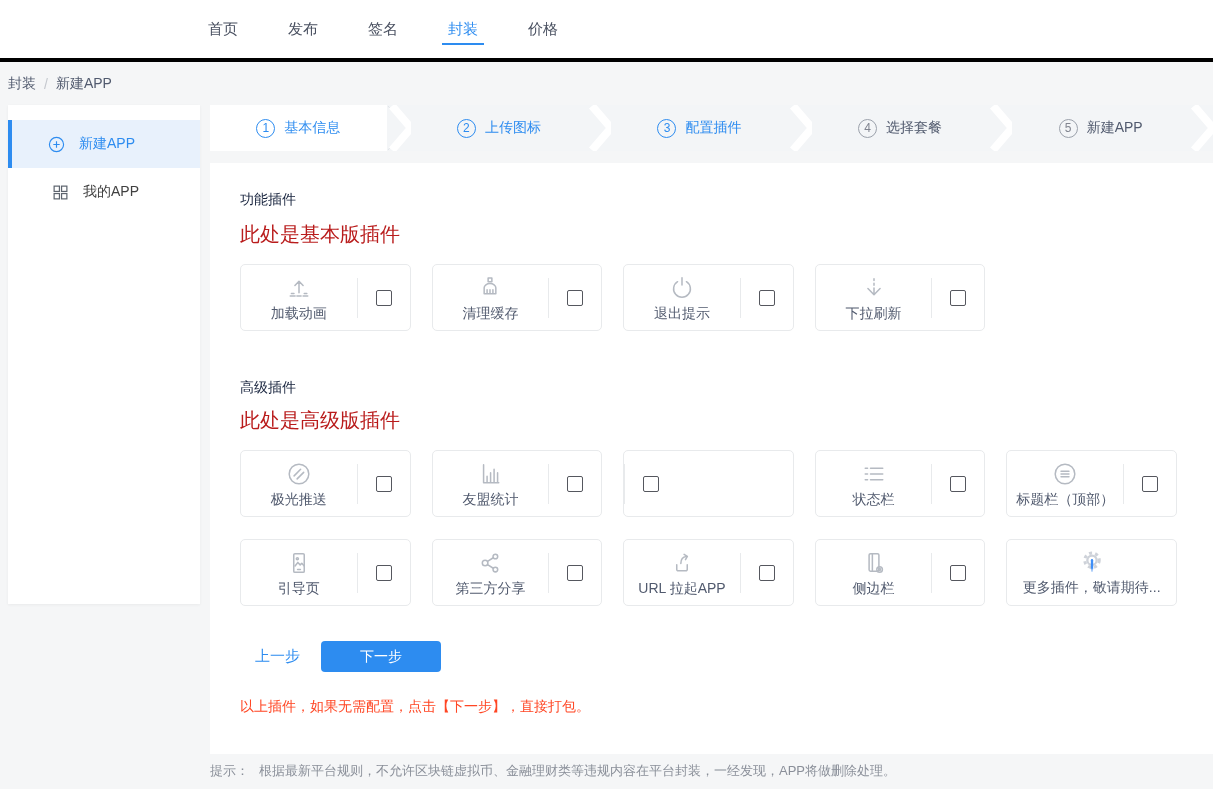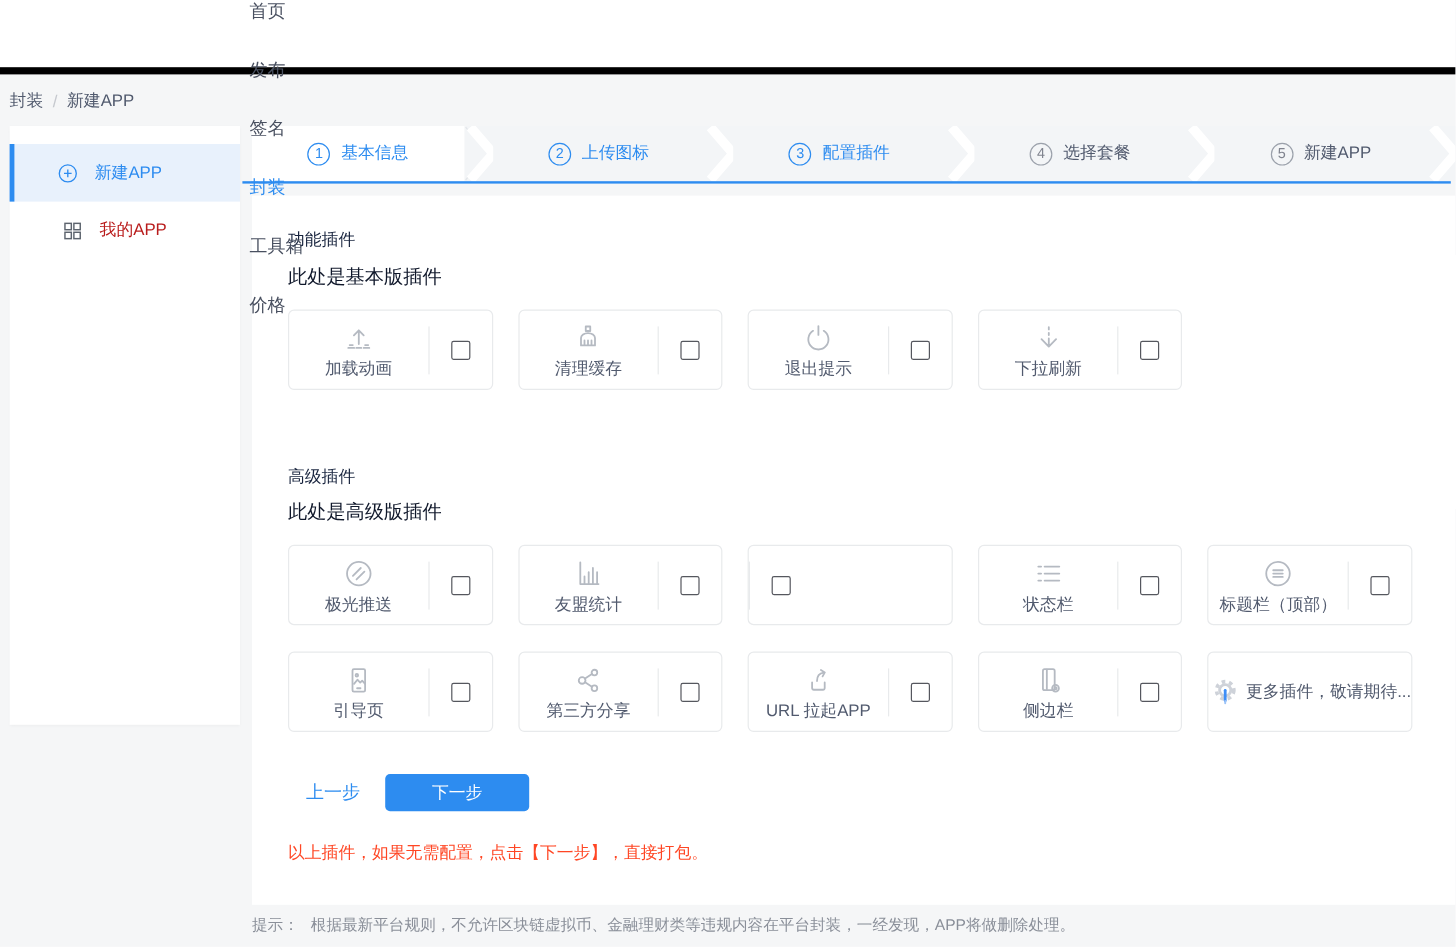--- a/index.html
+++ b/index.html
@@ -3,22 +3,22 @@
 <meta charset="utf-8">
 <style>
   * { box-sizing: border-box; margin: 0; padding: 0; }
   html,body { width:1213px; height:789px; overflow:hidden; }
   body {
     font-family: "Liberation Sans", "DejaVu Sans", sans-serif;
     font-size: 14px; color: #515a6e; background:#f5f6f7;
   }
   
   .topnav {
-    height:62px; background:#fff; border-bottom:6px solid #000000;
-    display:flex; align-items:stretch; padding-left:198px; gap:30px;flex-direction:column;
+    height:62px; background:#fff; border-bottom:4px solid #000000;
+    display:flex; align-items:stretch; padding-left:198px; gap:30px;
   }
   .nav-item {
     display:flex; align-items:center; padding:0 10px; cursor:pointer;
     color:#495060; position:relative; font-size:15px;
   }
   .nav-item.active { color:#2d8cf0; }
   .nav-item.active::after {
     content:''; position:absolute; left:4px; right:4px; bottom:13px;
     height:2px; background:#2d8cf0;
   }
@@ -30,21 +30,21 @@
   .crumb { cursor:pointer; }
   .crumb-sep { color:#c5c8ce; }
   
   .body-row { display:flex; padding-left:8px; align-items:flex-start; }
   .sidebar {
     width:192px; height:499px; background:#fff; flex:0 0 192px;
     box-shadow:0 1px 3px rgba(0,0,0,.05); padding-top:15px;
   }
   .side-item {
     height:48px; display:flex; align-items:center; gap:14px;
-    padding-left:40px; cursor:pointer; color:#b91c1c; border-left:4px solid transparent;
+    padding-left:40px; cursor:pointer; color:#404040; border-left:4px solid transparent;
   }
   .side-item.active {
     background:#e8f1fc; border-left:4px solid #2d8cf0; color:#2d8cf0; padding-left:36px;
   }
   .side-item .si { width:17px; height:17px; flex:0 0 17px; }
   .right-col { flex:1; margin-left:10px; display:flex; flex-direction:column; }
   
   .stepbar { height:46px; display:flex; background:#f3f5f7; margin-bottom:12px; }
   .step {
     flex:1; display:flex; align-items:center; justify-content:center; gap:9px;
@@ -58,42 +58,42 @@
   .step.s-blue { color:#2d8cf0; }
   .step.s-blue .step-badge { border-color:#2d8cf0; color:#2d8cf0; }
   .step.s-gray { color:#515a6e; }
   .step.s-gray .step-badge { border-color:#9ba1ab; color:#80848f; }
   .chev { flex:0 0 24px; height:46px; }
   
   .main-panel {
     background:#fff; min-height:591px; padding:28px 36px 0 30px;
   }
   .section-title { color:#17233d; font-size:14px; }
-  .red-note { color:#0f172a; font-size:16px; margin-top:12px; }
+  .red-note { color:#b91c1c; font-size:20px; margin-top:12px; }
   .card-grid {
     display:grid; grid-template-columns:repeat(5,1fr); gap:22px 21px; margin-top:16px;
   }
   .plugin-card {
     height:67px; border:1px solid #e8eaec; border-radius:5px; background:#fff;
     display:flex; align-items:center; cursor:pointer;
   }
   .card-main {
     flex:1; display:flex; flex-direction:column; align-items:center; gap:3px; padding-top:2px;
   }
   .card-main svg { width:28px; height:28px; }
   .card-label { font-size:14px; color:#515a6e; white-space:nowrap; }
   .card-divider { width:1px; height:40px; background:#e8eaec; }
   .card-checkzone { width:52px; display:flex; align-items:center; justify-content:center; }
   input[type=checkbox] {
     appearance:none; -webkit-appearance:none; width:16px; height:16px;
     border:1px solid #55575e; border-radius:2px; background:#fff; cursor:pointer;
   }
-  .plugin-card.more-card { flex-direction:row; justify-content:center; gap:3px; }
+  .plugin-card.more-card { flex-direction:column; justify-content:center; gap:3px; }
   .plugin-card.more-card svg { width:28px; height:28px; }
-  .adv-gap { margin-top:64px; }
+  .adv-gap { margin-top:48px; }
   
   .actions { display:flex; align-items:center; margin-top:35px; padding-left:15px; }
   .prev-link { color:#2d8cf0; cursor:pointer; margin-right:21px; font-size:15px; }
   .next-btn {
     width:120px; height:31px; background:#2d8cf0; color:#fff; border:none;
     border-radius:4px; font-size:14px; cursor:pointer;
     font-family:"Liberation Sans","DejaVu Sans",sans-serif;
   }
   .pack-note { color:#ff4624; font-size:14px; margin-top:26px; }
   
@@ -104,21 +104,20 @@
   .icon-stroke { stroke:#b5bac2; fill:none; stroke-width:1.3; stroke-linecap:round; stroke-linejoin:round; }
 </style>
 </head>
 <body>
 
 <header class="topnav">
   <div class="nav-item">首页</div>
   <div class="nav-item">发布</div>
   <div class="nav-item">签名</div>
   <div class="nav-item active">封装</div>
-  <div class="nav-item">工具箱</div>
   <div class="nav-item">价格</div>
 </header>
 
 <div class="breadcrumb">
   <span class="crumb">封装</span>
   <span class="crumb-sep">/</span>
   <span class="crumb">新建APP</span>
 </div>
 
 <div class="body-row">

